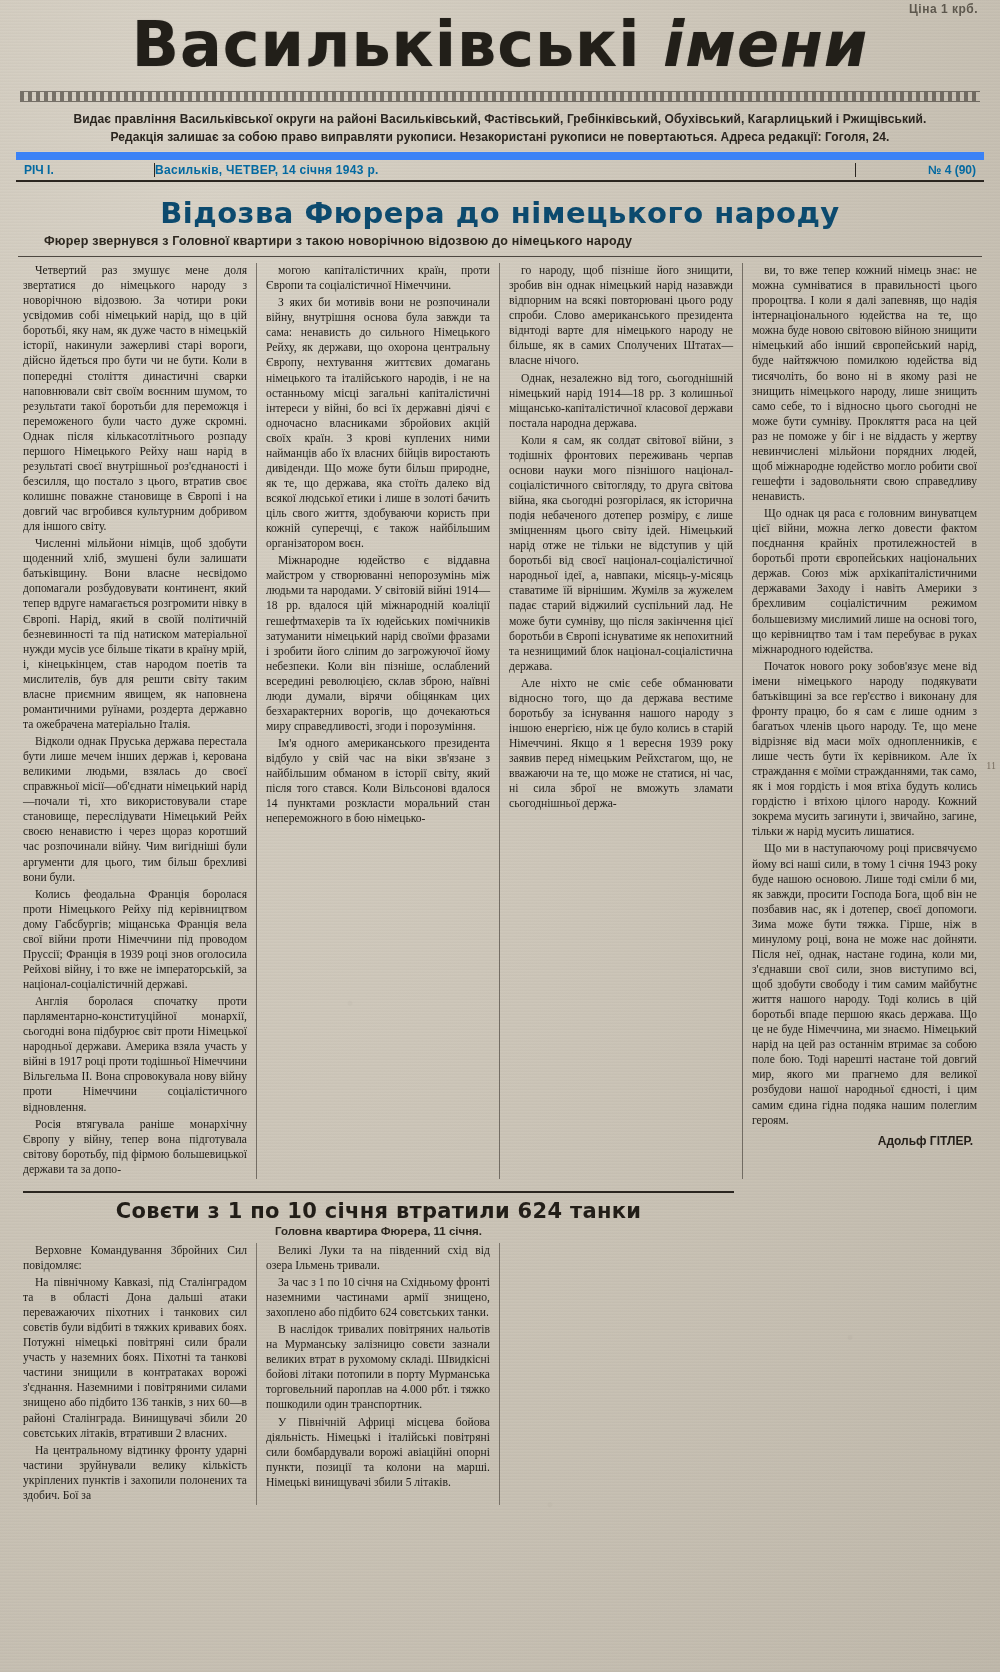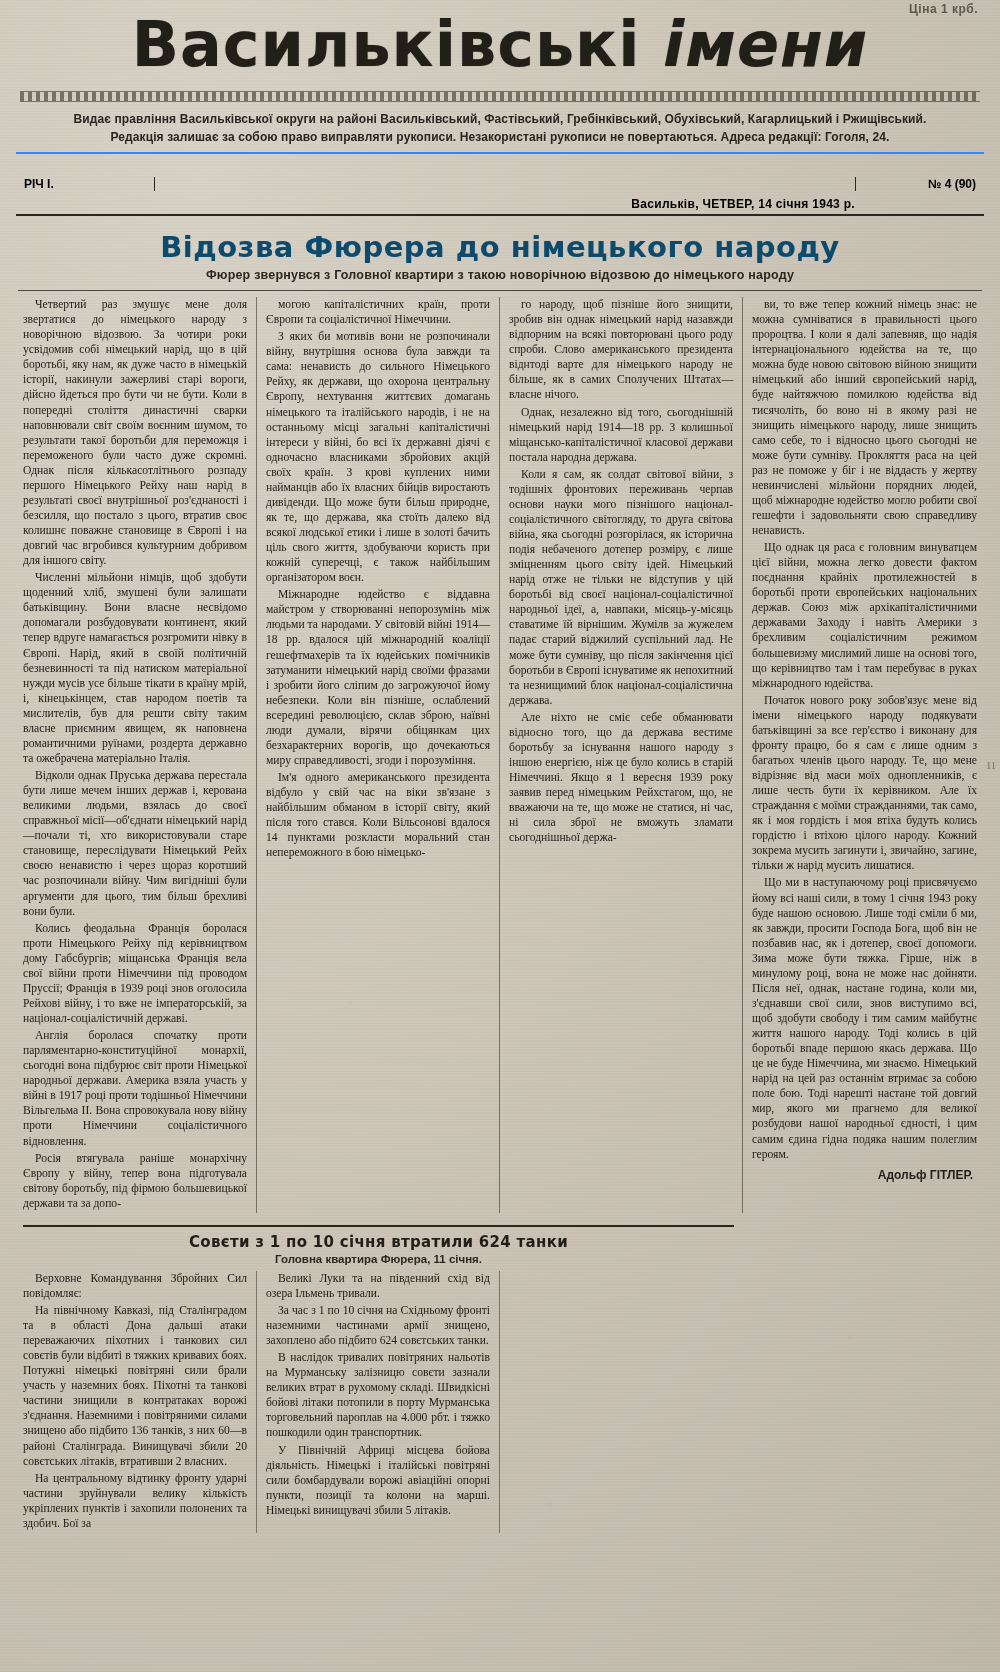--- a/index.html
+++ b/index.html
@@ -59,40 +59,39 @@
     border-bottom:1px solid #2b2620;
   }
   .imprint{
     text-align:center;font-size:12px;line-height:1.5;
     font-family:"Liberation Sans",sans-serif;
     color:#2a251f;margin:4px 18px 6px 18px;font-weight:bold;
     letter-spacing:.1px;
   }
   .bar{
     display:flex;align-items:center;justify-content:space-between;
-    border-top:2px solid #3b82f6;border-bottom:2px solid #2b2620;
+    border-top:8px solid #3b82f6;border-bottom:2px solid #2b2620;
     padding:3px 8px;margin:6px 2px 0 2px;
     font-family:"Liberation Sans",sans-serif;
-    font-size:12px;font-weight:bold;color:#000000;
-  }
-  .bar .mid{flex:1;text-align:right;letter-spacing:.3px;margin-top:40px;}
+    font-size:12px;font-weight:bold;color:#0369a1;
+  }
+  .bar .mid{flex:1;text-align:left;letter-spacing:.3px;}
   .bar .left{min-width:120px;border-right:1px solid #2b2620;padding-right:10px;}
   .bar .right{min-width:110px;text-align:right;border-left:1px solid #2b2620;padding-left:10px;}
 
   .headline{
     text-align:center;
     font-family:"DejaVu Sans", sans-serif;
     font-weight:bold;
     font-size:29px;
     letter-spacing:.5px;
     margin:14px 0 4px 0;
     color:#0c4a6e;
   }
   .subhead{
-    text-align:center;
     font-family:"Liberation Sans",sans-serif;
     font-weight:bold;
     font-size:12.5px;
     color:#2c271f;
     margin:0 30px 8px 30px;
     letter-spacing:.2px;
   }
 
   .hr-thin{height:1px;background:#2b2620;opacity:.8;margin:6px 4px;}
 
@@ -122,21 +121,21 @@
     display:flex;
   }
   .sec2 .leftwrap{width:75%;box-sizing:border-box;}
   .sec2 .rightcol{width:25%;box-sizing:border-box;padding:0 9px;font-size:11.6px;line-height:1.30;text-align:justify;color:#1e1b16;}
 
   .sub-hr{border-top:2px solid #2b2620;margin:2px 9px 6px 9px;}
   .sub-headline{
     text-align:center;
     font-family:"DejaVu Sans",sans-serif;
     font-weight:bold;
-    font-size:15px;
+    font-size:21px;
     color:#221e18;
     margin:4px 0 2px 0;
     letter-spacing:.3px;
   }
   .sub-sub{
     text-align:center;
     font-family:"Liberation Sans",sans-serif;
     font-weight:bold;
     font-size:11.5px;
     margin-bottom:6px;

